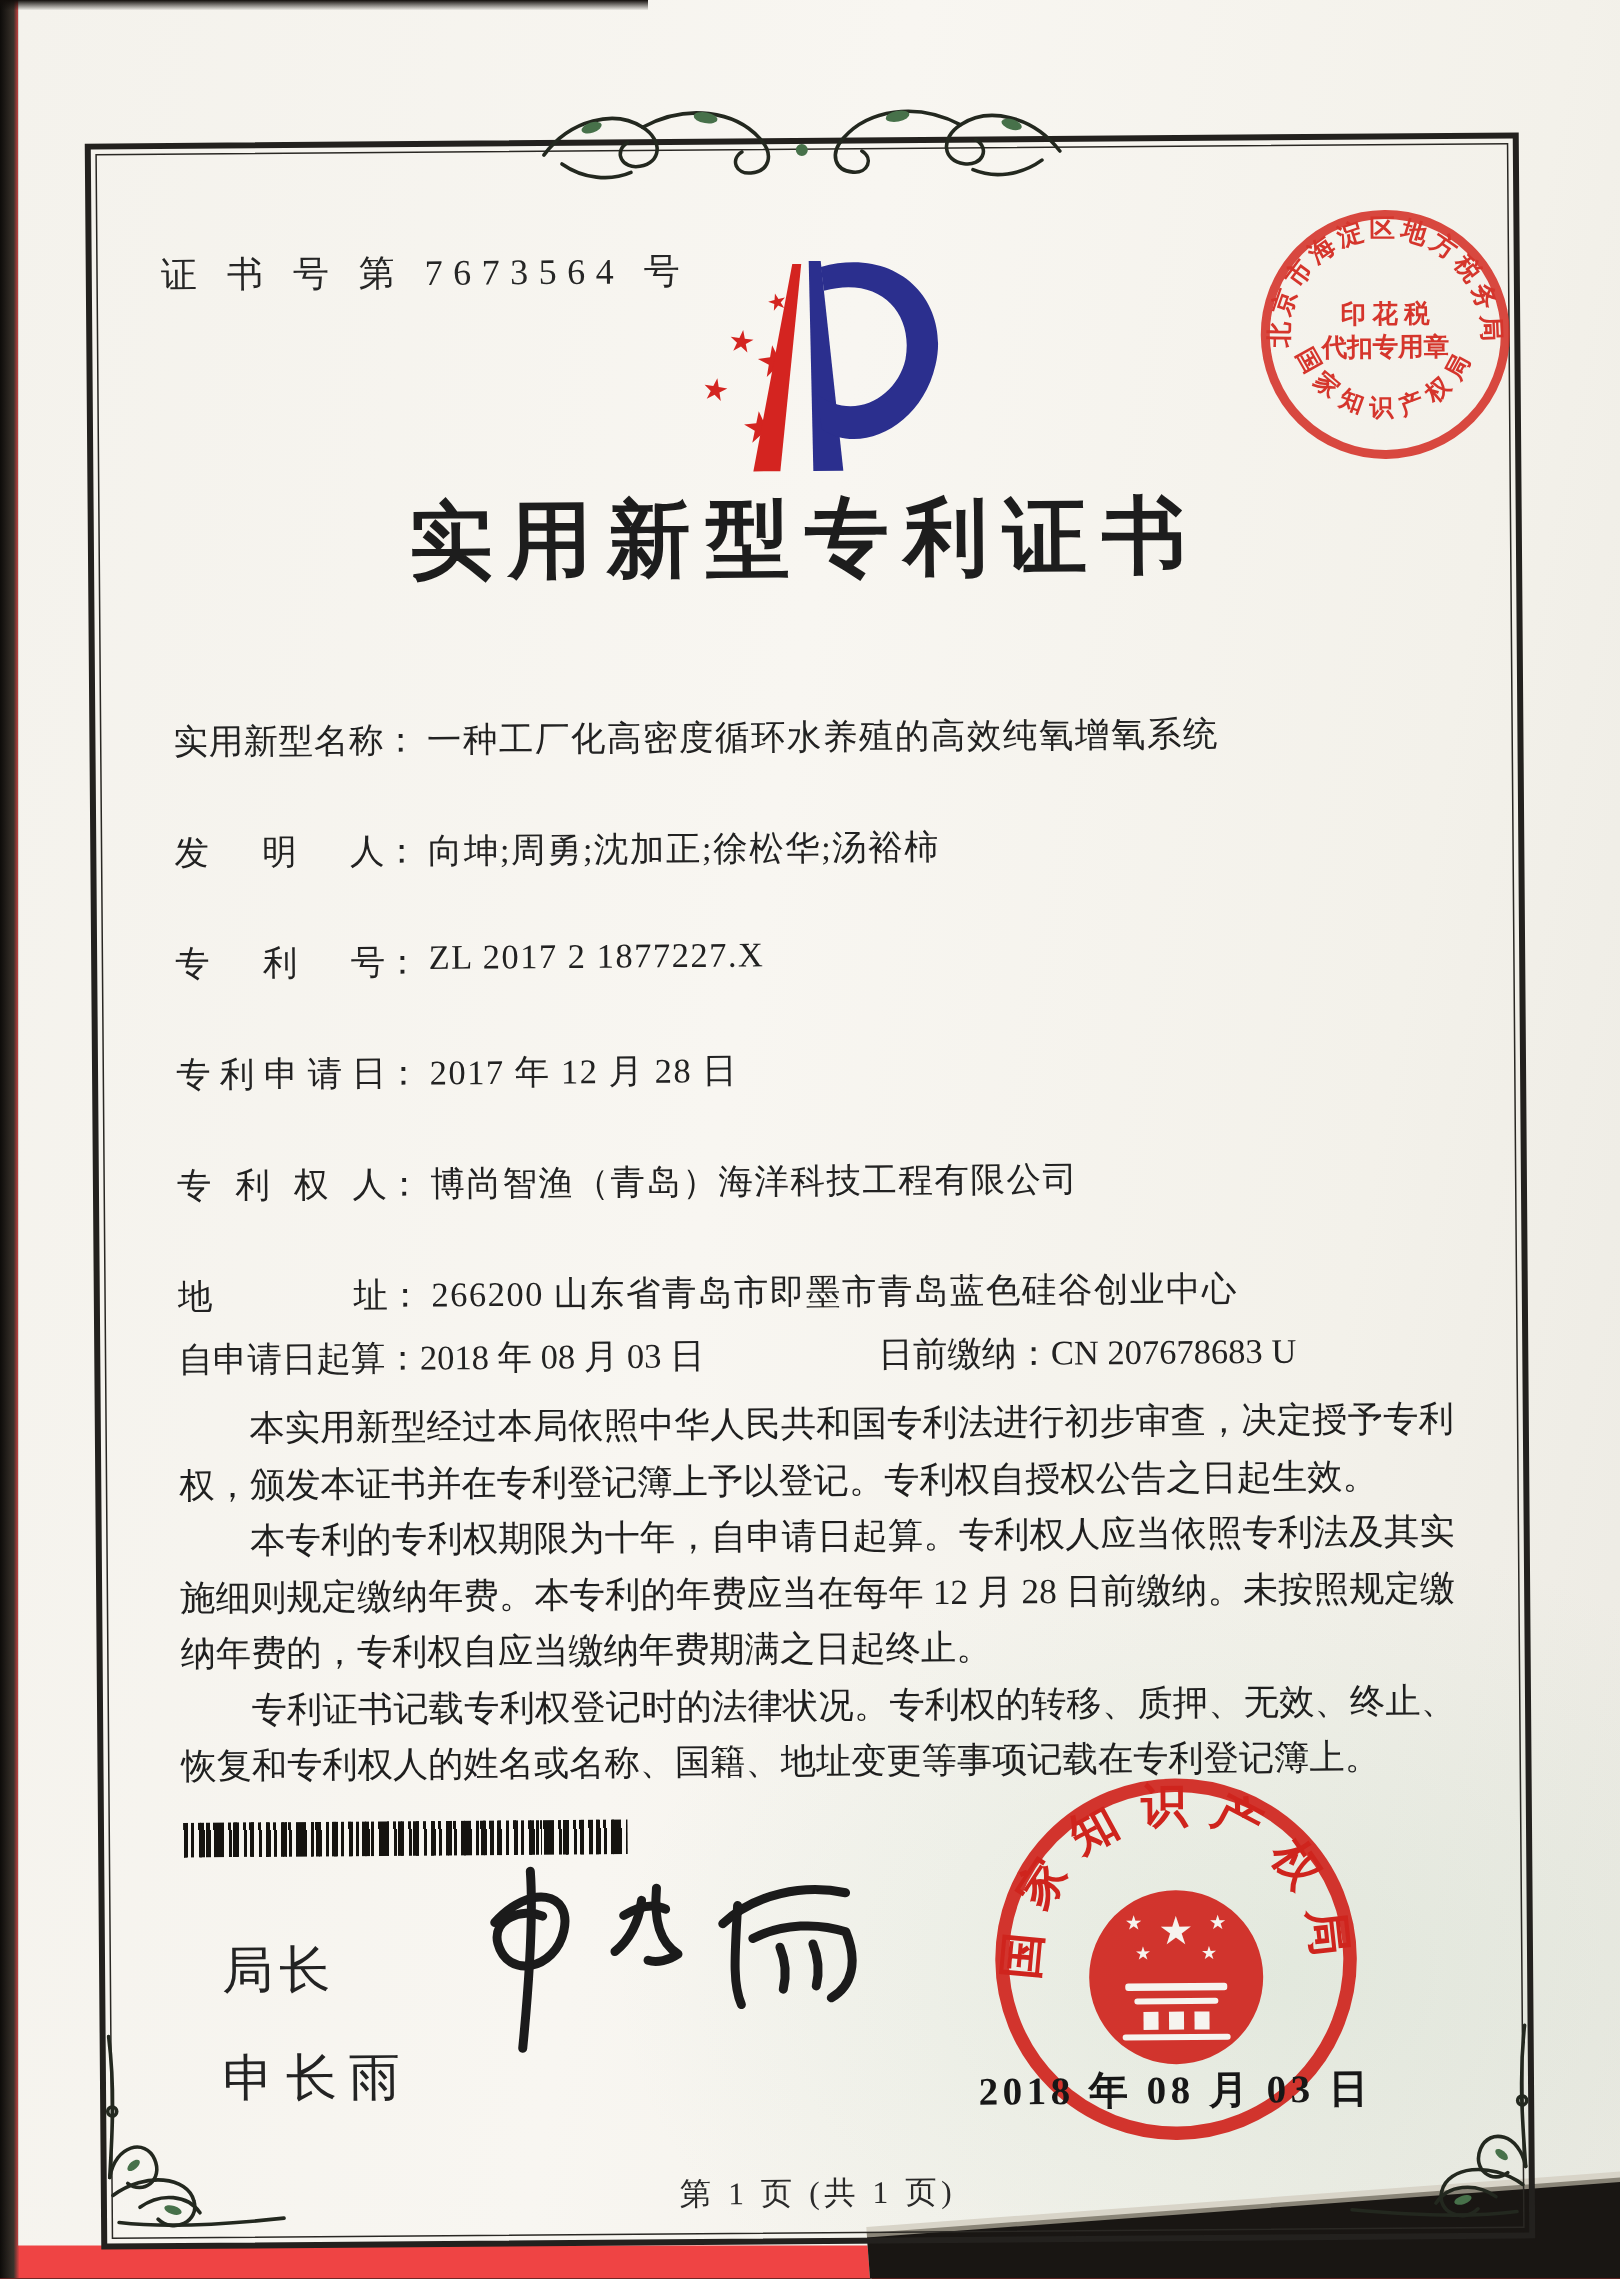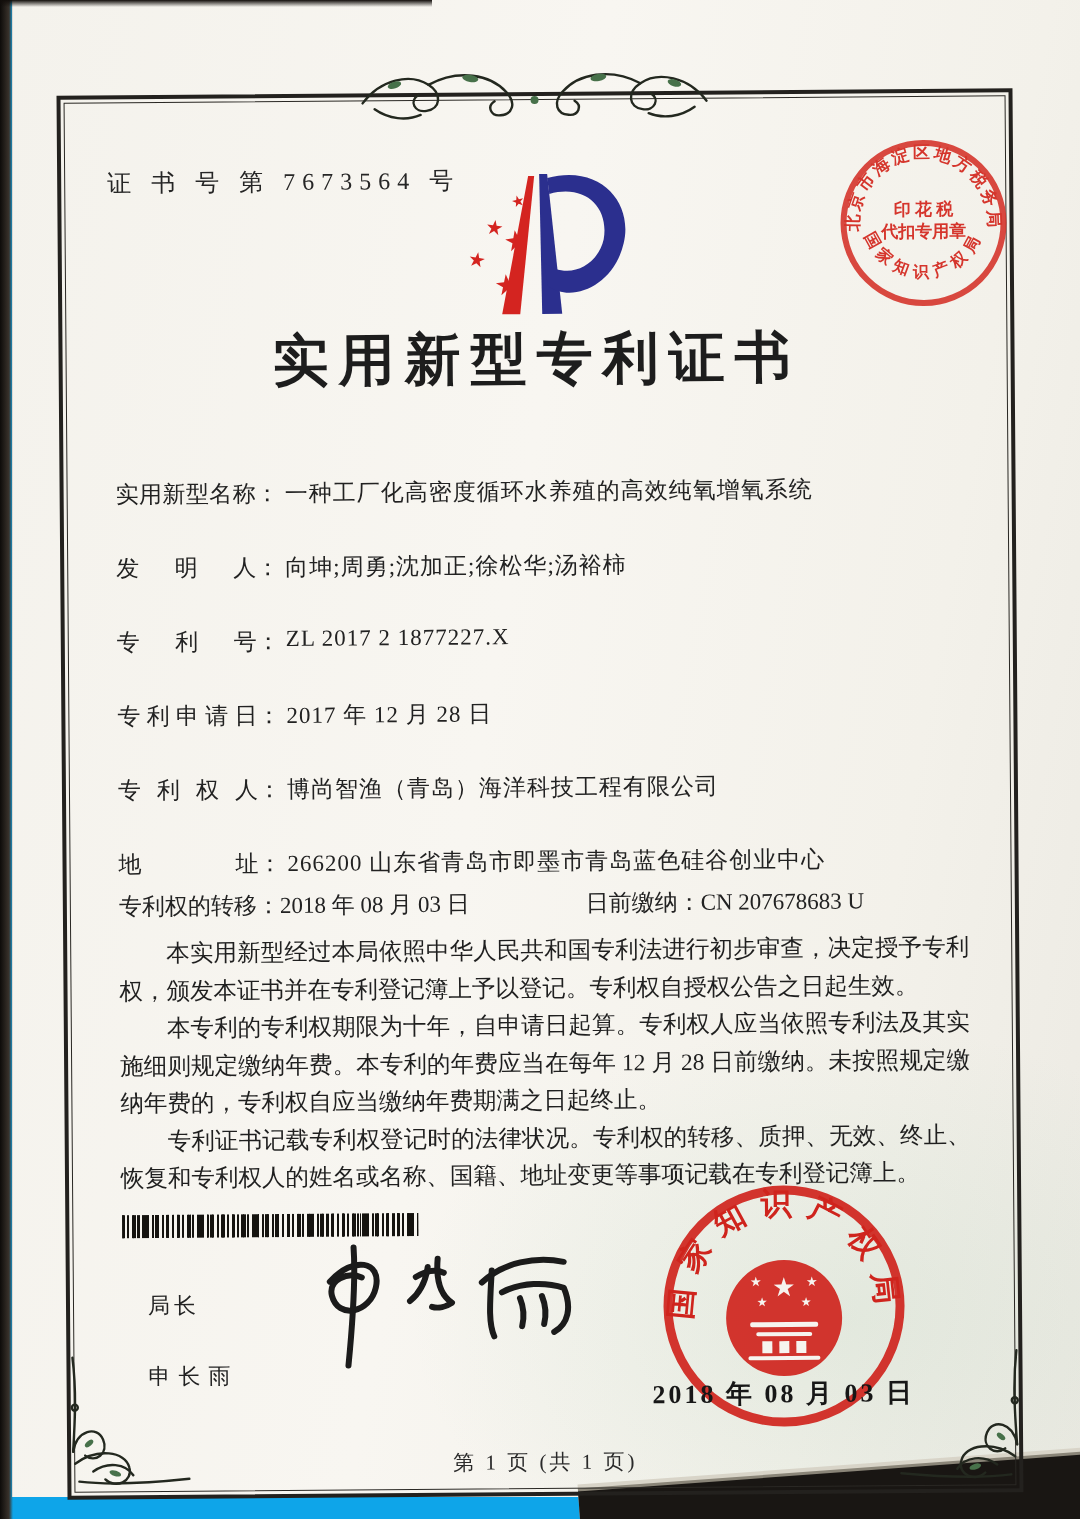--- a/index.html
+++ b/index.html
@@ -1,17 +1,17 @@
 <!DOCTYPE html>
 <html><head>
 <meta charset="utf-8">
 <style>
   html,body{margin:0;padding:0;background:#14110e;}
   .shot{position:relative;width:1080px;height:1519px;overflow:hidden;
-        background:#0ea5e9;font-family:"Liberation Serif","DejaVu Serif",serif;color:#222;}
+        background:#ef4444;font-family:"Liberation Serif","DejaVu Serif",serif;color:#222;}
   
   .paper{position:absolute;left:12px;top:0;right:0;bottom:22px;
          background:linear-gradient(100deg,#f4f2ec 0%,#f8f6f1 45%,#f3f1ea 78%,#eceae3 100%);}
   .paper::after{content:"";position:absolute;inset:0;
          background:radial-gradient(620px 420px at 78% 88%, rgba(170,205,180,.22), rgba(170,205,180,0) 70%);}
   .page-edge-br{position:absolute;right:-60px;bottom:-26px;width:560px;height:74px;
          background:#191613;transform:rotate(-4.2deg);box-shadow:0 -3px 0 #8a8578,0 -7px 0 #d8d4c8;}
   .edge-left{position:absolute;left:0;top:0;width:13px;height:100%;
          background:linear-gradient(90deg,#0d0b09,#3a332c 70%,rgba(0,0,0,0));}
   .edge-top{position:absolute;left:0;top:0;width:40%;height:7px;
@@ -42,22 +42,22 @@
   .body-text{position:absolute;left:52px;top:836px;width:850px;font-size:23.5px;
              line-height:37.5px;text-align:justify;color:#1f1f1f;}
   .body-text p{margin:0;text-indent:2em;}
 
   .barcode{position:absolute;left:53px;top:1116px;width:296px;height:23px;
     background:
       repeating-linear-gradient(90deg,#15130f 0 2px,rgba(0,0,0,0) 2px 5px),
       repeating-linear-gradient(90deg,#15130f 0 3px,rgba(0,0,0,0) 3px 11px),
       repeating-linear-gradient(90deg,#15130f 0 1px,rgba(0,0,0,0) 1px 17px);}
 
-  .director{position:absolute;left:78px;top:1192px;font-size:22px;letter-spacing:4px;color:#232323;}
-  .director .name{margin-top:41px;letter-spacing:8px;}
+  .director{position:absolute;left:78px;top:1192px;font-size:34px;letter-spacing:4px;color:#232323;}
+  .director .name{margin-top:26px;letter-spacing:8px;}
   .signature{position:absolute;left:226px;top:1140px;}
 
   .seal{position:absolute;left:588px;top:1086px;}
   .seal-date{position:absolute;left:548px;top:1282px;width:330px;text-align:center;
              font-size:26px;font-weight:bold;letter-spacing:3px;color:#171717;}
 
   .footer{position:absolute;left:0;top:1352px;width:100%;text-align:center;
           font-size:21px;letter-spacing:3px;color:#2a2a2a;}
 
   .ornament{position:absolute;pointer-events:none;}
@@ -187,21 +187,21 @@
       </div>
       <div class="frow">
         <span class="flabel">地址</span>
           <span class="fcolon">：</span>
         <span class="fvalue">266200 山东省青岛市即墨市青岛蓝色硅谷创业中心</span>
       </div>
     </div>
 
     <div class="grantrow">
       <span>
-        <span>专利权的转移</span><span>：</span><span>2018 年 08 月 03 日</span>
+        <span>自申请日起算</span><span>：</span><span>2018 年 08 月 03 日</span>
       </span>
       <span class="grant-right">
         <span>日前缴纳</span><span>：</span><span>CN 207678683 U</span>
       </span>
     </div>
 
     <div class="body-text">
       <p>本实用新型经过本局依照中华人民共和国专利法进行初步审查，决定授予专利权，颁发本证书并在专利登记簿上予以登记。专利权自授权公告之日起生效。</p>
       <p>本专利的专利权期限为十年，自申请日起算。专利权人应当依照专利法及其实施细则规定缴纳年费。本专利的年费应当在每年 12 月 28 日前缴纳。未按照规定缴纳年费的，专利权自应当缴纳年费期满之日起终止。</p>
       <p>专利证书记载专利权登记时的法律状况。专利权的转移、质押、无效、终止、恢复和专利权人的姓名或名称、国籍、地址变更等事项记载在专利登记簿上。</p>

